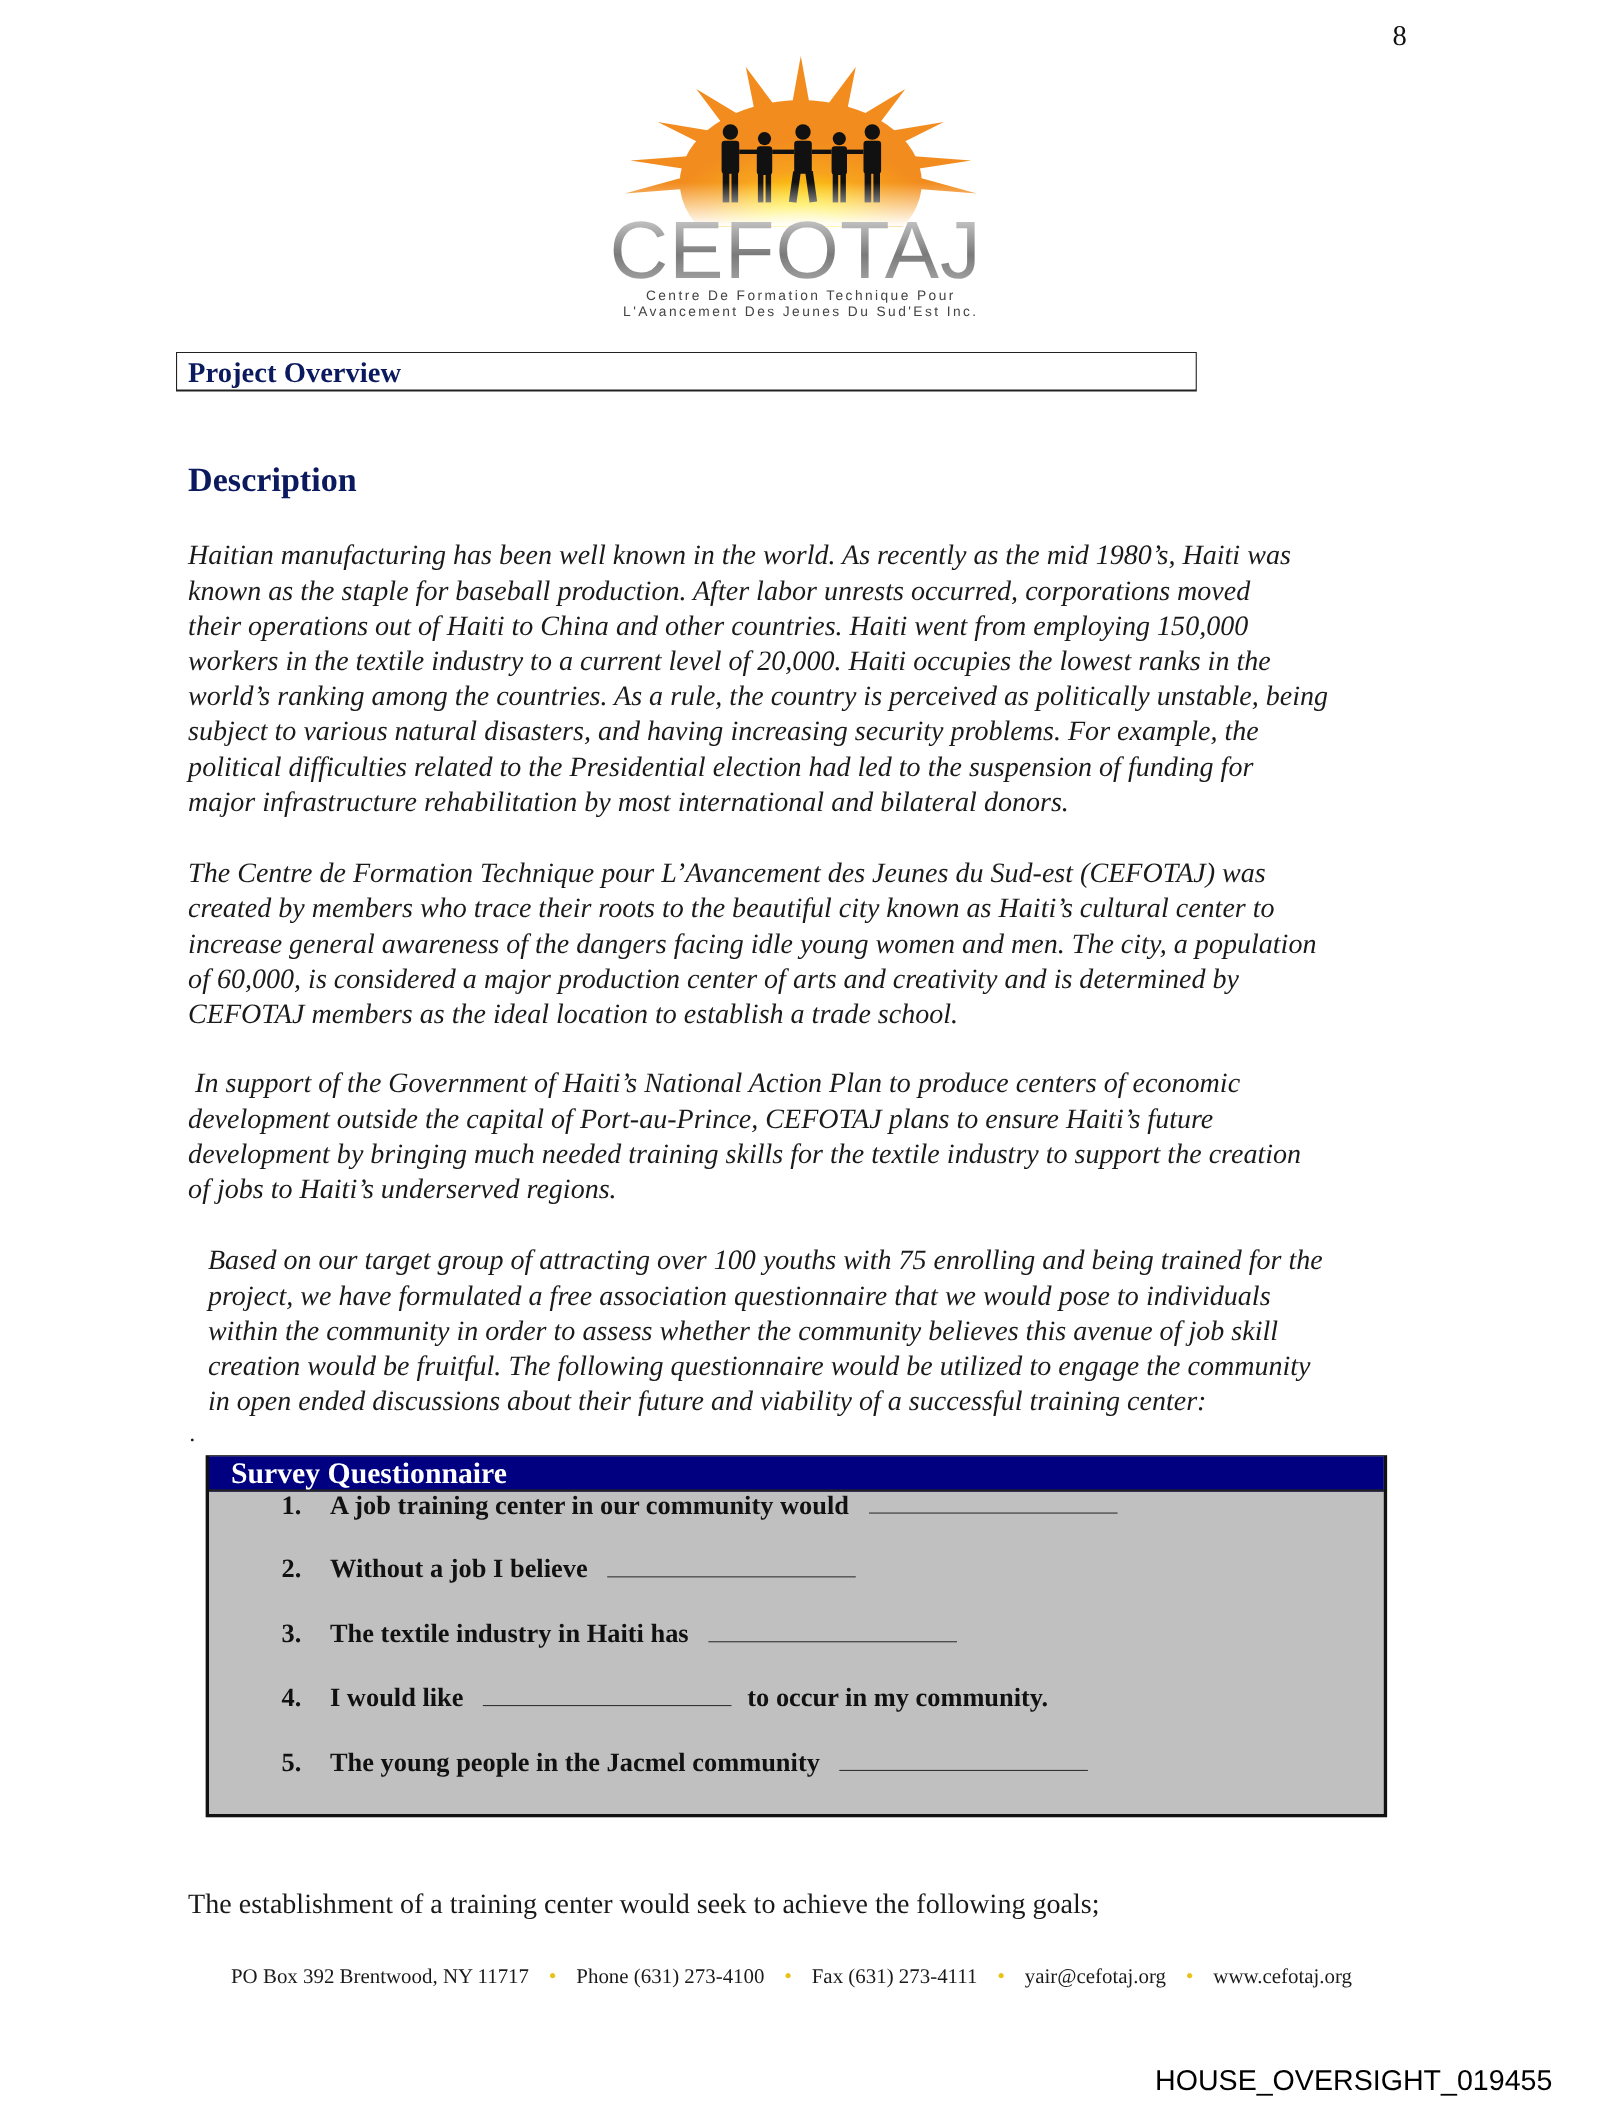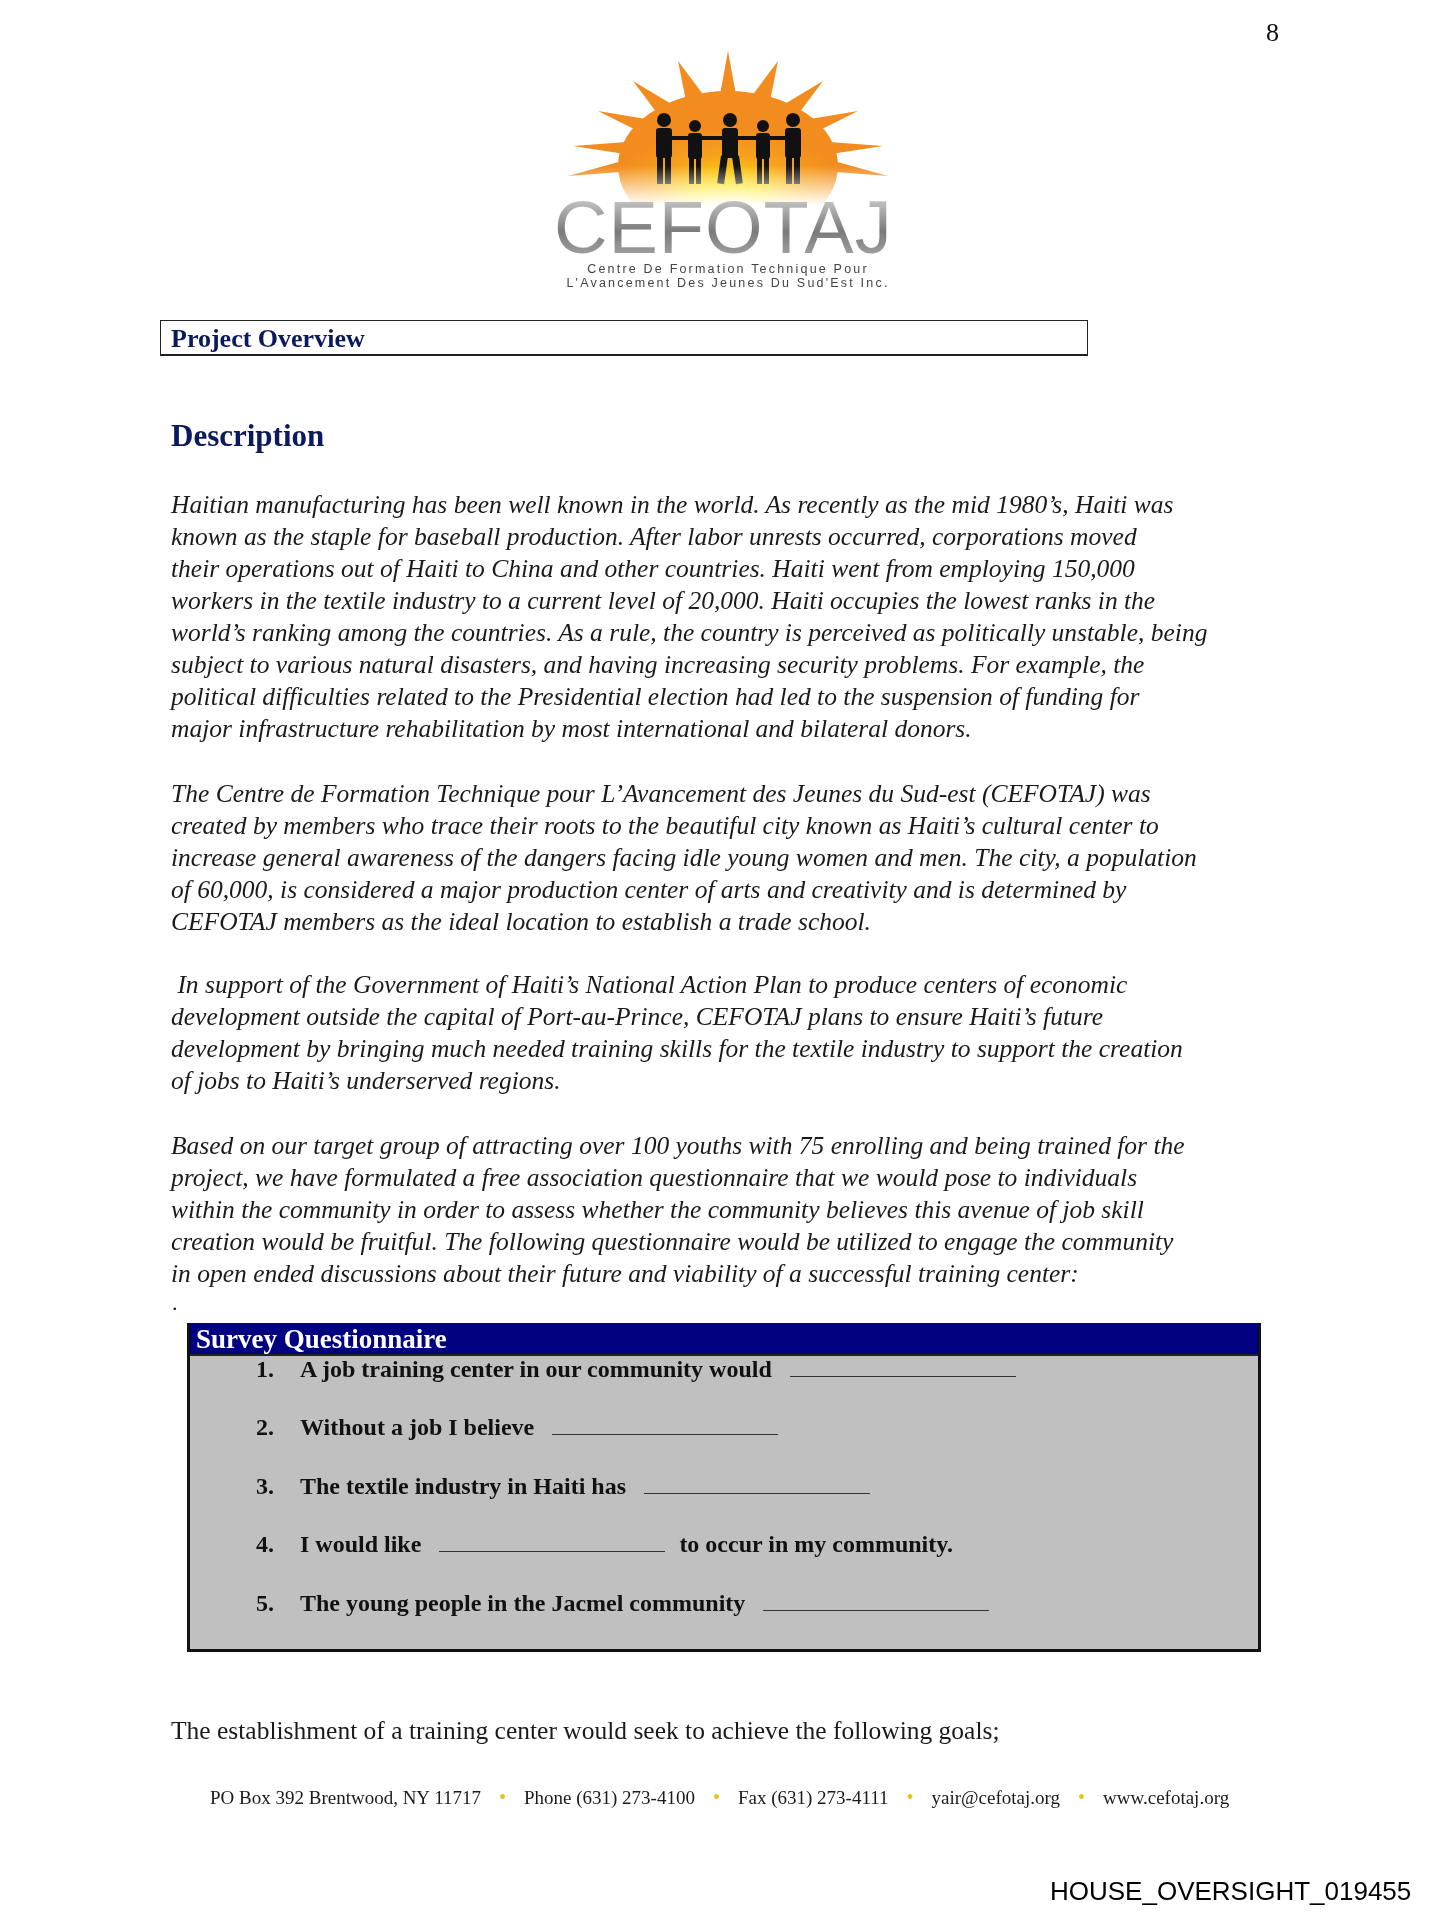--- a/index.html
+++ b/index.html
@@ -31,21 +31,21 @@
   .desc-title { left: 171px; top: 418px; font-size: 31px; font-weight: bold; color: #0b1a5e; text-align: center; }
   .para { left: 171px; width: 1135px; font-size: 25.5px; line-height: 32px; color: #1a1a1a; font-style: italic; }
   .para div { white-space: nowrap; }
   .dot { left: 172px; top: 1290px; font-size: 22px; }
   .survey {
     left: 187px; top: 1323px; width: 1074px; height: 329px;
     background: #c0c0c0; border: 3px solid #111; border-top-width: 1px; box-sizing: border-box;
   }
   .survey-head {
     height: 30px; background: #000080; border-bottom: 2px solid #222;
-    color: #fff; font-size: 27px; font-weight: bold; line-height: 30px; padding-left: 6px;
+    color: #fff; font-size: 27px; font-weight: bold; line-height: 30px; padding-left: 20px;
   }
   .q {
     position: absolute; left: 56px; font-size: 24px; font-weight: bold; color: #111; white-space: nowrap; margin-left: 10px;
   }
   .q .num { display: inline-block; width: 44px; }
   .blank {
     display: inline-block; width: 226px; border-bottom: 1.5px solid #333; height: 18px; margin-left: 18px; vertical-align: baseline;
   }
   .last-line { left: 171px; top: 1716px; font-size: 25.5px; }
   .footer {
@@ -147,21 +147,21 @@
   <div>CEFOTAJ members as the ideal location to establish a trade school.</div>
 </div>
 
 <div class="abs para" style="top:969px;">
   <div style="white-space:pre;"> In support of the Government of Haiti’s National Action Plan to produce centers of economic</div>
   <div>development outside the capital of Port-au-Prince, CEFOTAJ plans to ensure Haiti’s future</div>
   <div>development by bringing much needed training skills for the textile industry to support the creation</div>
   <div>of jobs to Haiti’s underserved regions.</div>
 </div>
 
-<div class="abs para" style="top:1130px;">
+<div class="abs para" style="top:1130px;margin-left:18px;">
   <div>Based on our target group of attracting over 100 youths with 75 enrolling and being trained for the</div>
   <div>project, we have formulated a free association questionnaire that we would pose to individuals</div>
   <div>within the community in order to assess whether the community believes this avenue of job skill</div>
   <div>creation would be fruitful. The following questionnaire would be utilized to engage the community</div>
   <div>in open ended discussions about their future and viability of a successful training center:</div>
 </div>
 
 <div class="abs dot">.</div>
 
 <div class="abs survey">

